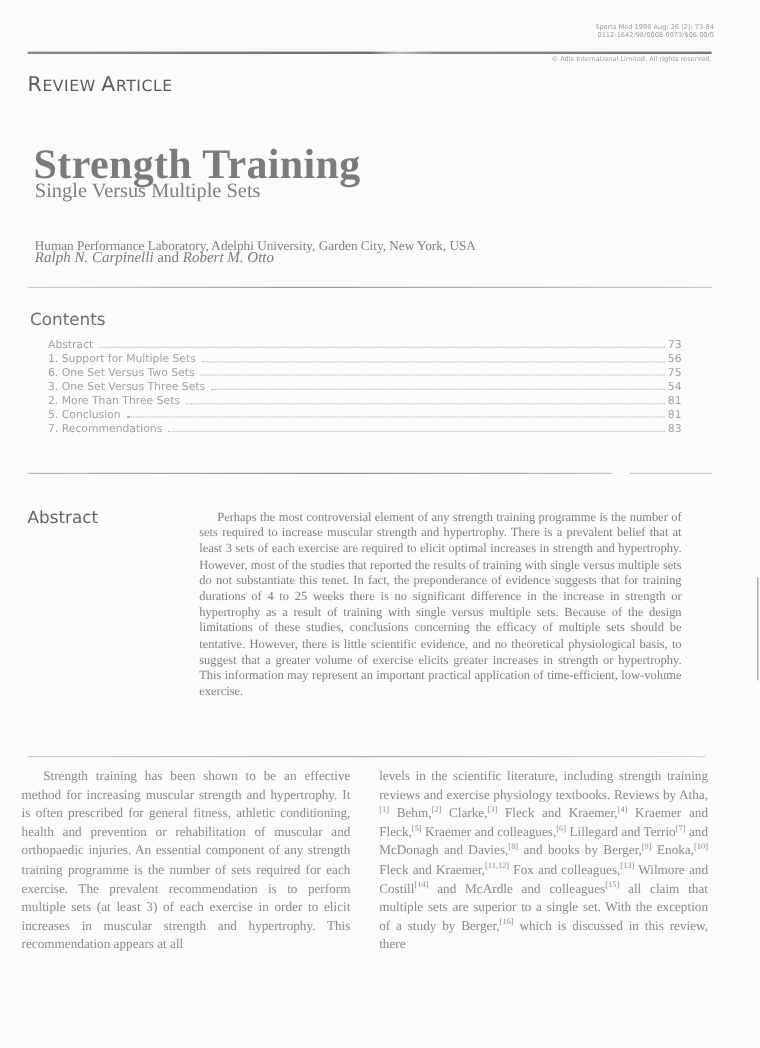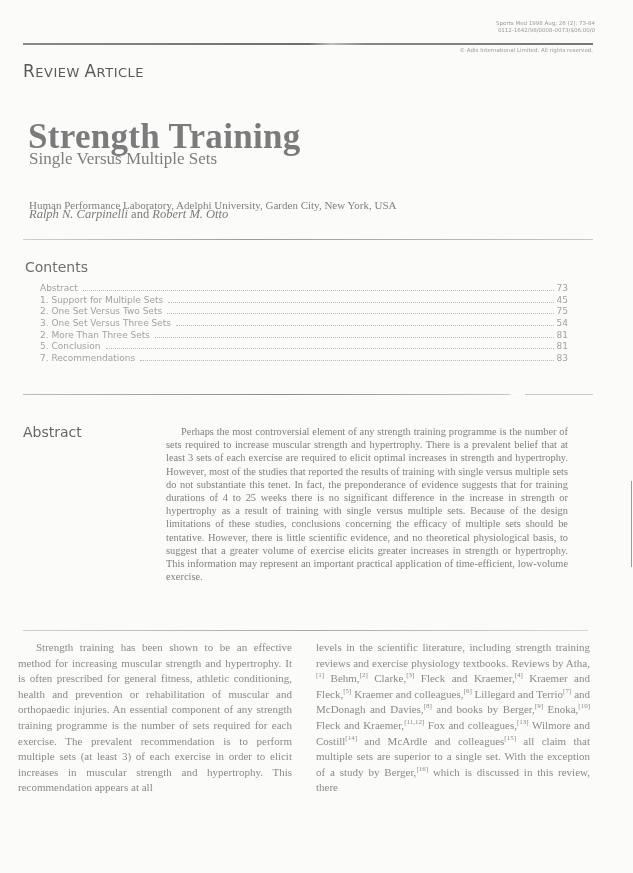--- a/index.html
+++ b/index.html
@@ -72,24 +72,24 @@
 <div id="contents-heading" class="abs sans">Contents</div>
 <div id="toc" class="abs sans">
   <div class="toc-row">
       <span class="toc-label">Abstract</span>
       <span class="toc-dots"></span>
       <span class="toc-page">73</span>
     </div>
   <div class="toc-row">
       <span class="toc-label">1.  Support for Multiple Sets</span>
       <span class="toc-dots"></span>
-      <span class="toc-page">45</span>
+      <span class="toc-page">56</span>
     </div>
   <div class="toc-row">
-      <span class="toc-label">2.  One Set Versus Two Sets</span>
+      <span class="toc-label">6.  One Set Versus Two Sets</span>
       <span class="toc-dots"></span>
       <span class="toc-page">75</span>
     </div>
   <div class="toc-row">
       <span class="toc-label">3.  One Set Versus Three Sets</span>
       <span class="toc-dots"></span>
       <span class="toc-page">54</span>
     </div>
   <div class="toc-row">
       <span class="toc-label">2.  More Than Three Sets</span>

